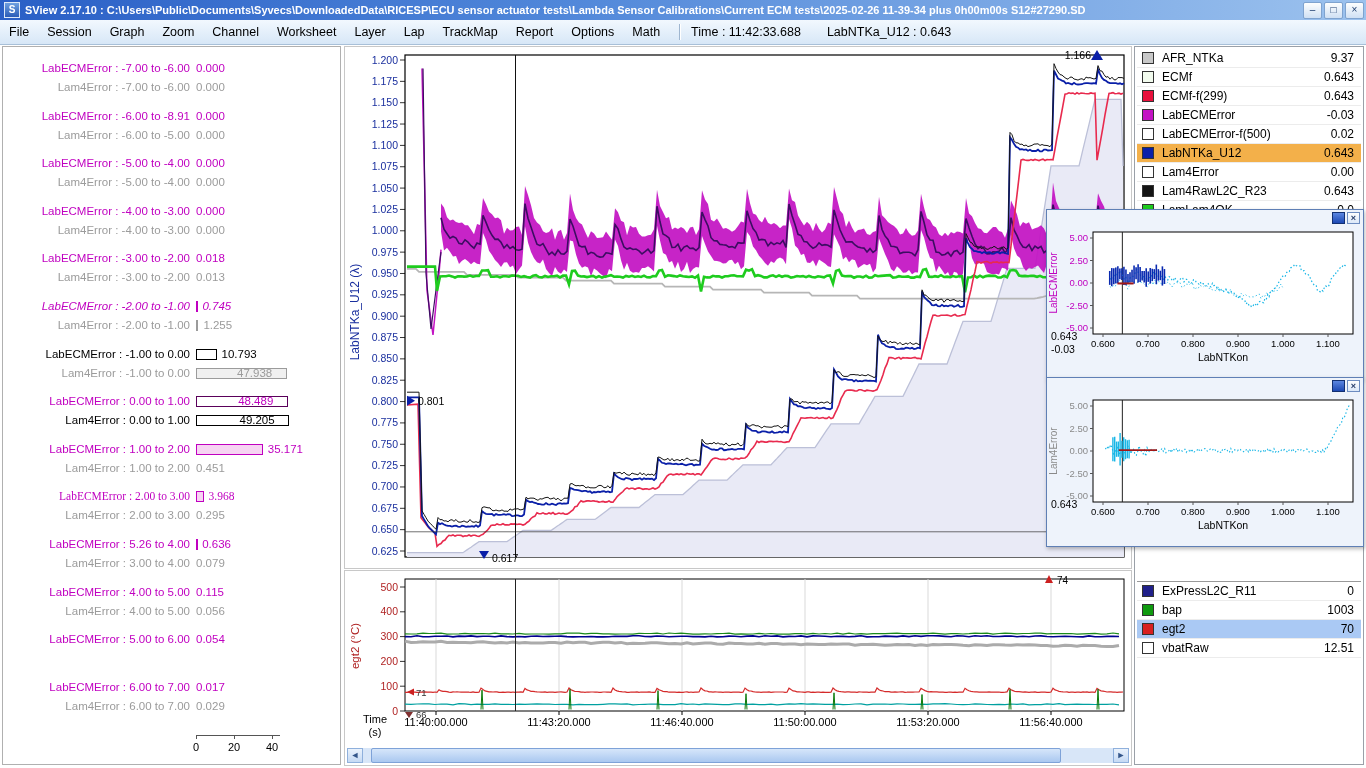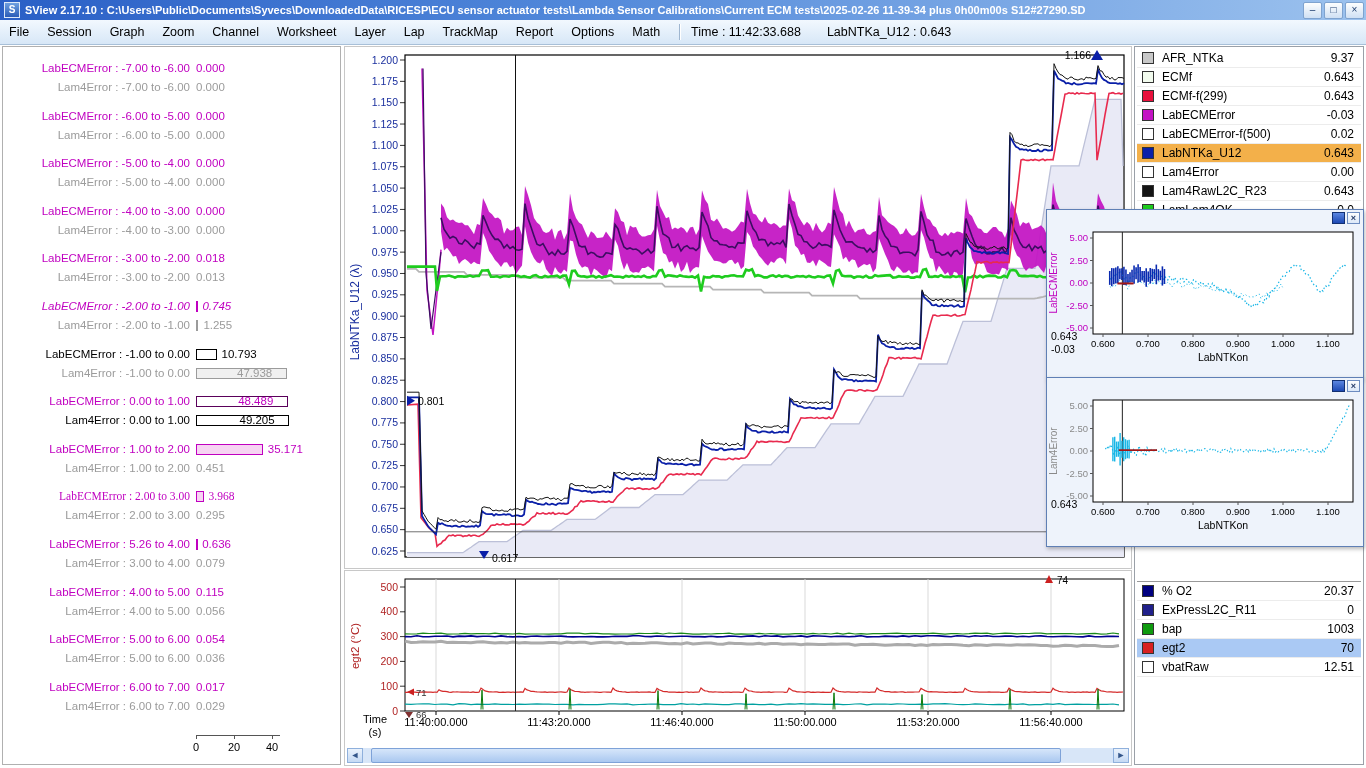--- a/index.html
+++ b/index.html
@@ -83,21 +83,21 @@
             <span class="hlabel" style="color: rgb(192, 0, 192);">LabECMError : -7.00 to -6.00</span>
             <span class="hval" style="left: 193px; color: rgb(192, 0, 192);">0.000</span>
           </div>
           <div class="hrow" style="top: 19px;">
             <span class="hlabel" style="color: rgb(155, 155, 155);">Lam4Error : -7.00 to -6.00</span>
             <span class="hval" style="left: 193px; color: rgb(155, 155, 155);">0.000</span>
           </div>
         </div>
         <div class="hpair" style="top: 61.6px;">
           <div class="hrow" style="top: 0px;">
-            <span class="hlabel" style="color: rgb(192, 0, 192);">LabECMError : -6.00 to -5.00</span>
+            <span class="hlabel" style="color: rgb(192, 0, 192);">LabECMError : -6.00 to -8.91</span>
             <span class="hval" style="left: 193px; color: rgb(192, 0, 192);">0.000</span>
           </div>
           <div class="hrow" style="top: 19px;">
             <span class="hlabel" style="color: rgb(155, 155, 155);">Lam4Error : -6.00 to -5.00</span>
             <span class="hval" style="left: 193px; color: rgb(155, 155, 155);">0.000</span>
           </div>
         </div>
         <div class="hpair" style="top: 109.2px;">
           <div class="hrow" style="top: 0px;">
             <span class="hlabel" style="color: rgb(192, 0, 192);">LabECMError : -5.00 to -4.00</span>
@@ -204,24 +204,20 @@
           </div>
           <div class="hrow" style="top: 19px;">
             <span class="hlabel" style="color: rgb(155, 155, 155);">Lam4Error : 4.00 to 5.00</span>
             <span class="hval" style="left: 193px; color: rgb(155, 155, 155);">0.056</span>
           </div>
         </div>
         <div class="hpair" style="top: 585.2px;">
           <div class="hrow" style="top: 0px;">
             <span class="hlabel" style="color: rgb(192, 0, 192);">LabECMError : 5.00 to 6.00</span>
             <span class="hval" style="left: 193px; color: rgb(192, 0, 192);">0.054</span>
-          </div>
-          <div class="hrow" style="top: 19px;">
-            <span class="hlabel" style="color: rgb(155, 155, 155);">Lam4Error : 5.00 to 6.00</span>
-            <span class="hval" style="left: 193px; color: rgb(155, 155, 155);">0.036</span>
           </div>
         </div>
         <div class="hpair" style="top: 632.8px;">
           <div class="hrow" style="top: 0px;">
             <span class="hlabel" style="color: rgb(192, 0, 192);">LabECMError : 6.00 to 7.00</span>
             <span class="hval" style="left: 193px; color: rgb(192, 0, 192);">0.017</span>
           </div>
           <div class="hrow" style="top: 19px;">
             <span class="hlabel" style="color: rgb(155, 155, 155);">Lam4Error : 6.00 to 7.00</span>
             <span class="hval" style="left: 193px; color: rgb(155, 155, 155);">0.029</span>
@@ -422,25 +418,20 @@
           <span class="lvalue">0.643</span>
         </div>
         <div class="lrow">
           <span class="lswatch" style="background: rgb(30, 204, 30);"></span>
           <span class="lname">LamLam4OK</span>
           <span class="lvalue">0.0</span>
         </div>
       </div>
     <div id="legend-bottom">
         <div class="lrow">
-          <span class="lswatch" style="background: rgb(0, 0, 128);"></span>
-          <span class="lname">% O2</span>
-          <span class="lvalue">20.37</span>
-        </div>
-        <div class="lrow">
           <span class="lswatch" style="background: rgb(32, 32, 138);"></span>
           <span class="lname">ExPressL2C_R11</span>
           <span class="lvalue">0</span>
         </div>
         <div class="lrow">
           <span class="lswatch" style="background: rgb(15, 154, 15);"></span>
           <span class="lname">bap</span>
           <span class="lvalue">1003</span>
         </div>
         <div class="lrow" style="background: rgb(170, 201, 244);">

